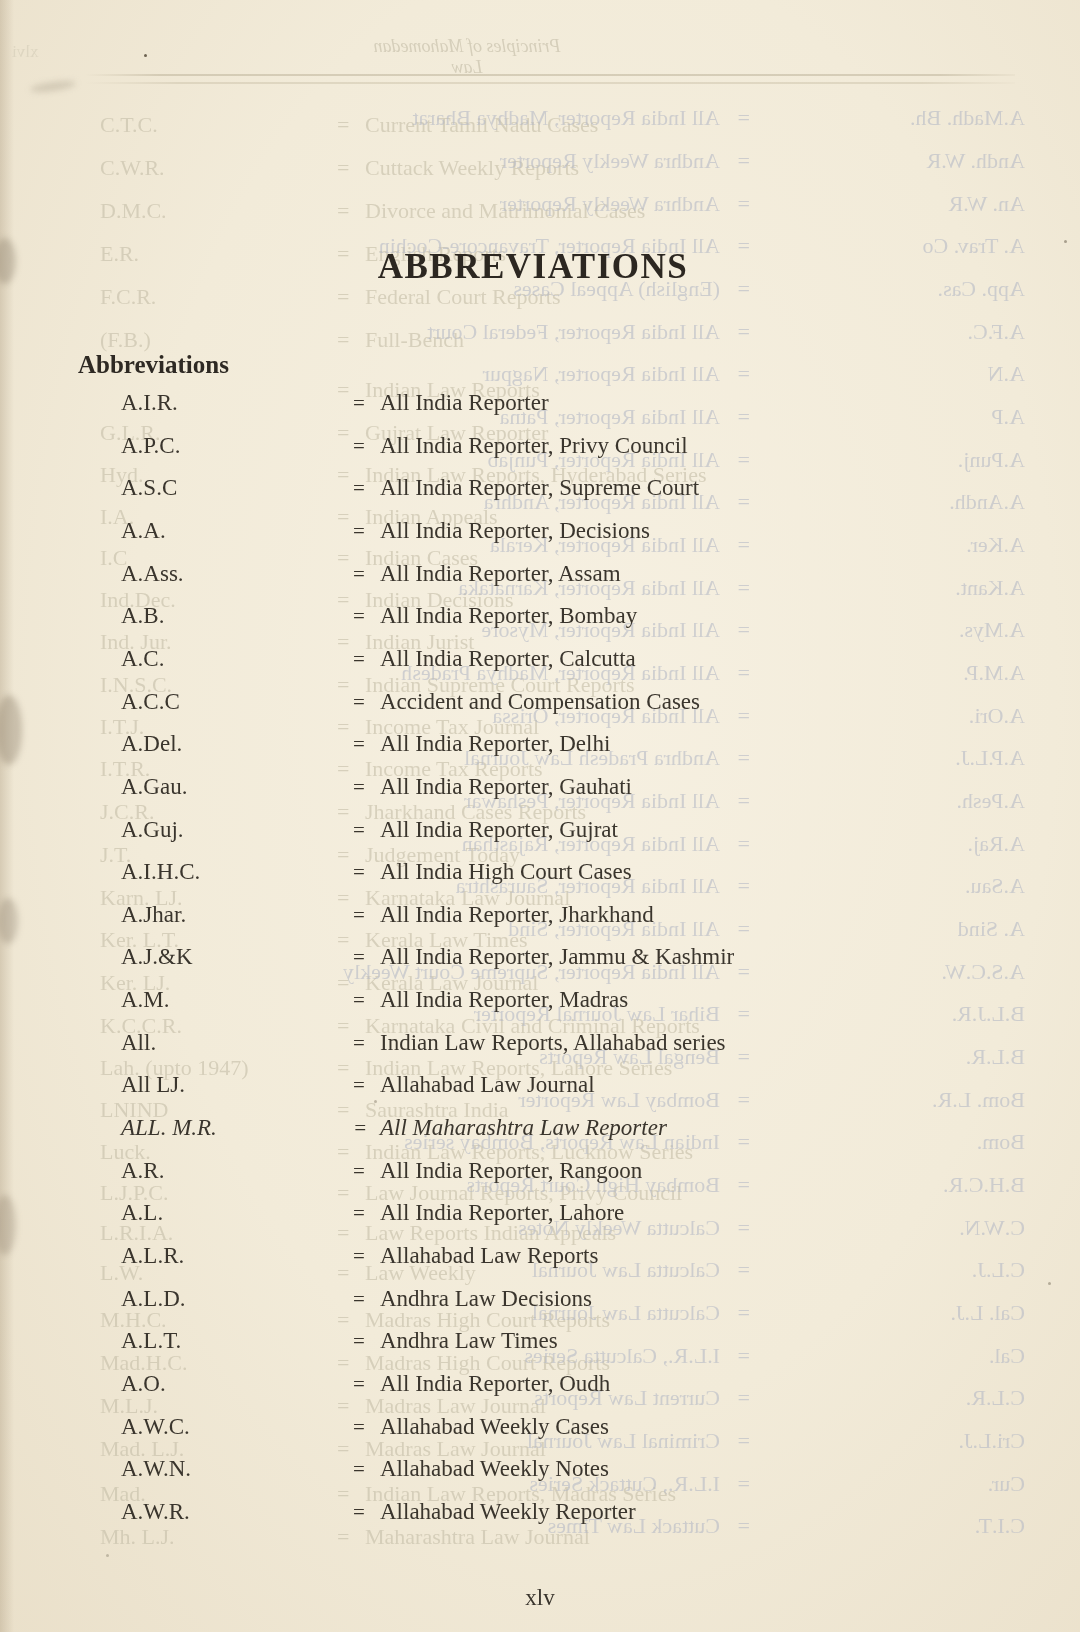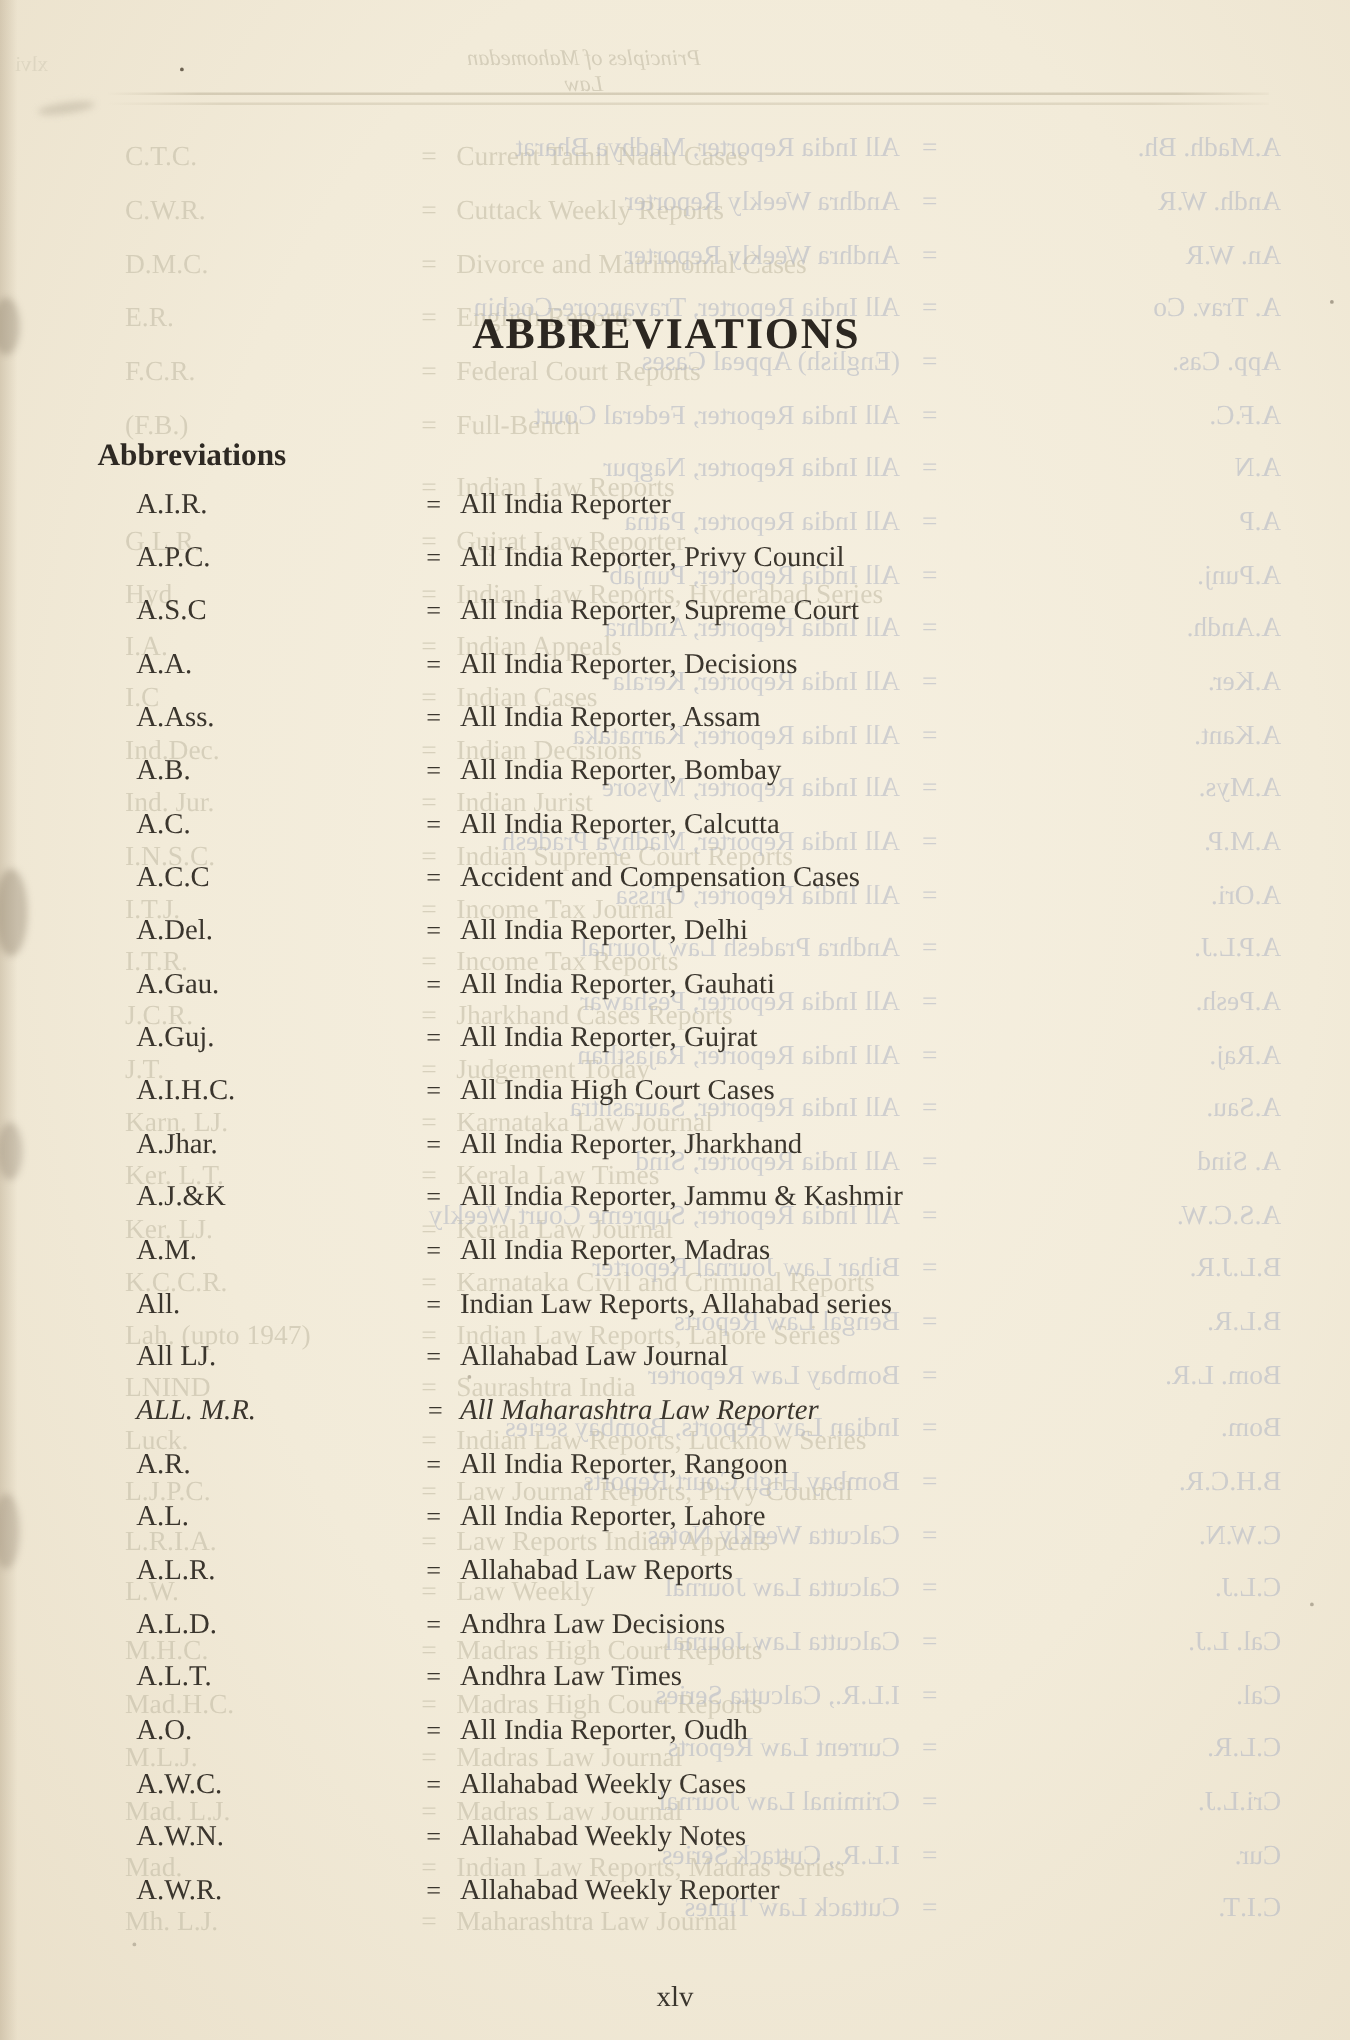--- a/index.html
+++ b/index.html
@@ -45,21 +45,21 @@
   .g-head{position:absolute;left:362px;top:36px;width:210px;text-align:center;
     font-style:italic;font-size:18px;color:#ccc5b0;opacity:.75;filter:blur(.4px);transform:scaleX(-1);}
   .g-folio{position:absolute;left:12px;top:42px;font-size:17px;color:#cfc8b3;opacity:.5;
     filter:blur(.5px);transform:scaleX(-1);}
 
   
   .title{position:absolute;left:0;top:246px;width:1066px;margin:0;text-align:center;
     font-size:35px;line-height:42px;font-weight:bold;letter-spacing:1.5px;color:#2c2721;}
   .subhead{position:absolute;left:78px;top:348px;margin:0;font-size:25px;line-height:34px;
     font-weight:bold;color:#2e2923;}
-  .m-row{position:absolute;left:4px;width:964px;height:34px;line-height:34px;
+  .m-row{position:absolute;left:16px;width:964px;height:34px;line-height:34px;
     font-size:23px;color:#3a352d;white-space:nowrap;}
   .m-abbr{position:absolute;left:105px;}
   .m-eq{position:absolute;left:337px;font-size:21px;}
   .m-mean{position:absolute;left:364px;}
   .folio{position:absolute;left:0;top:1585px;width:1080px;text-align:center;
     font-size:23px;color:#3a352d;}
 </style>
 </head>
 <body>
 

